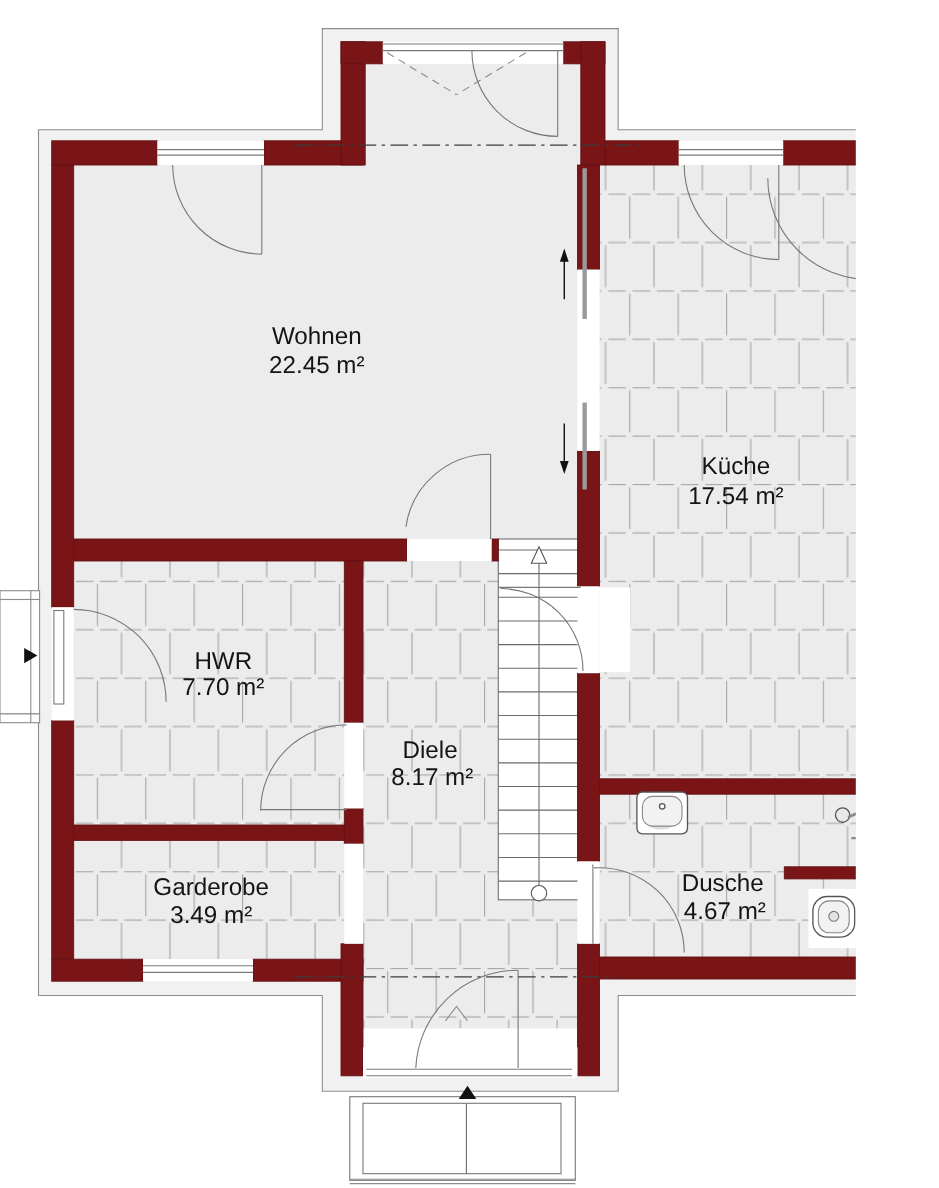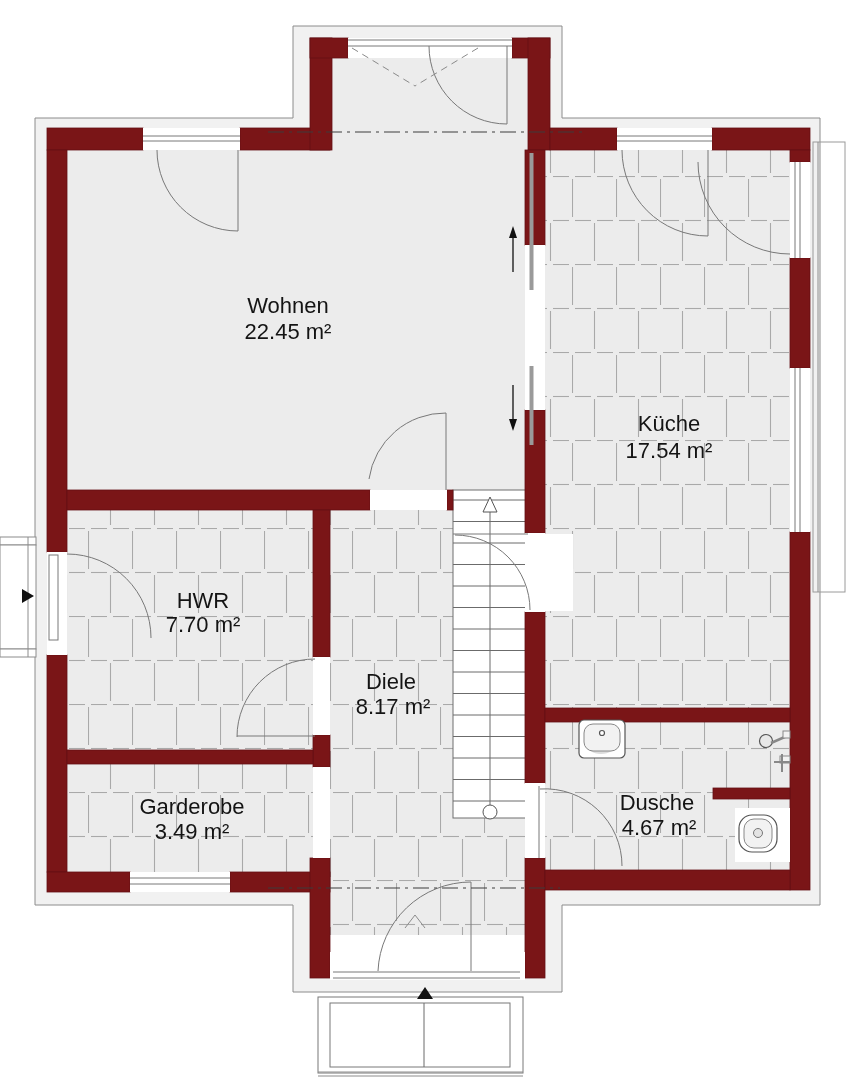--- a/index.html
+++ b/index.html
@@ -1,16 +1,16 @@
 <!DOCTYPE html>
 <html style="--wall: #7a1517; --floor: #ececec; --tile_line: #a9a9a9; --outline_band: #f1f1f1;"><head>
 <meta charset="utf-8">
 <style>
   html,body{margin:0;padding:0;background:#ffffff;}
-  #stage{position:relative;width:854px;height:1080px;background:#ffffff;overflow:hidden;
+  #stage{position:relative;width:778px;height:1080px;background:#ffffff;overflow:hidden;
          font-family:"Liberation Sans", sans-serif;}
   svg{display:block;}
   .band{fill:var(--outline_band);stroke:#8c8c8c;stroke-width:1;}
   .wall{fill:var(--wall);stroke:#641014;stroke-width:0.8;}
   .floor{fill:var(--floor);}
   .tiles{fill:url(#tilePat);}
   .white{fill:#ffffff;}
   .ln{stroke:#6b6b6b;stroke-width:1;fill:none;}
   .ln2{stroke:#8c8c8c;stroke-width:1;fill:none;}
   .arc{stroke:#787878;stroke-width:1;fill:none;}

